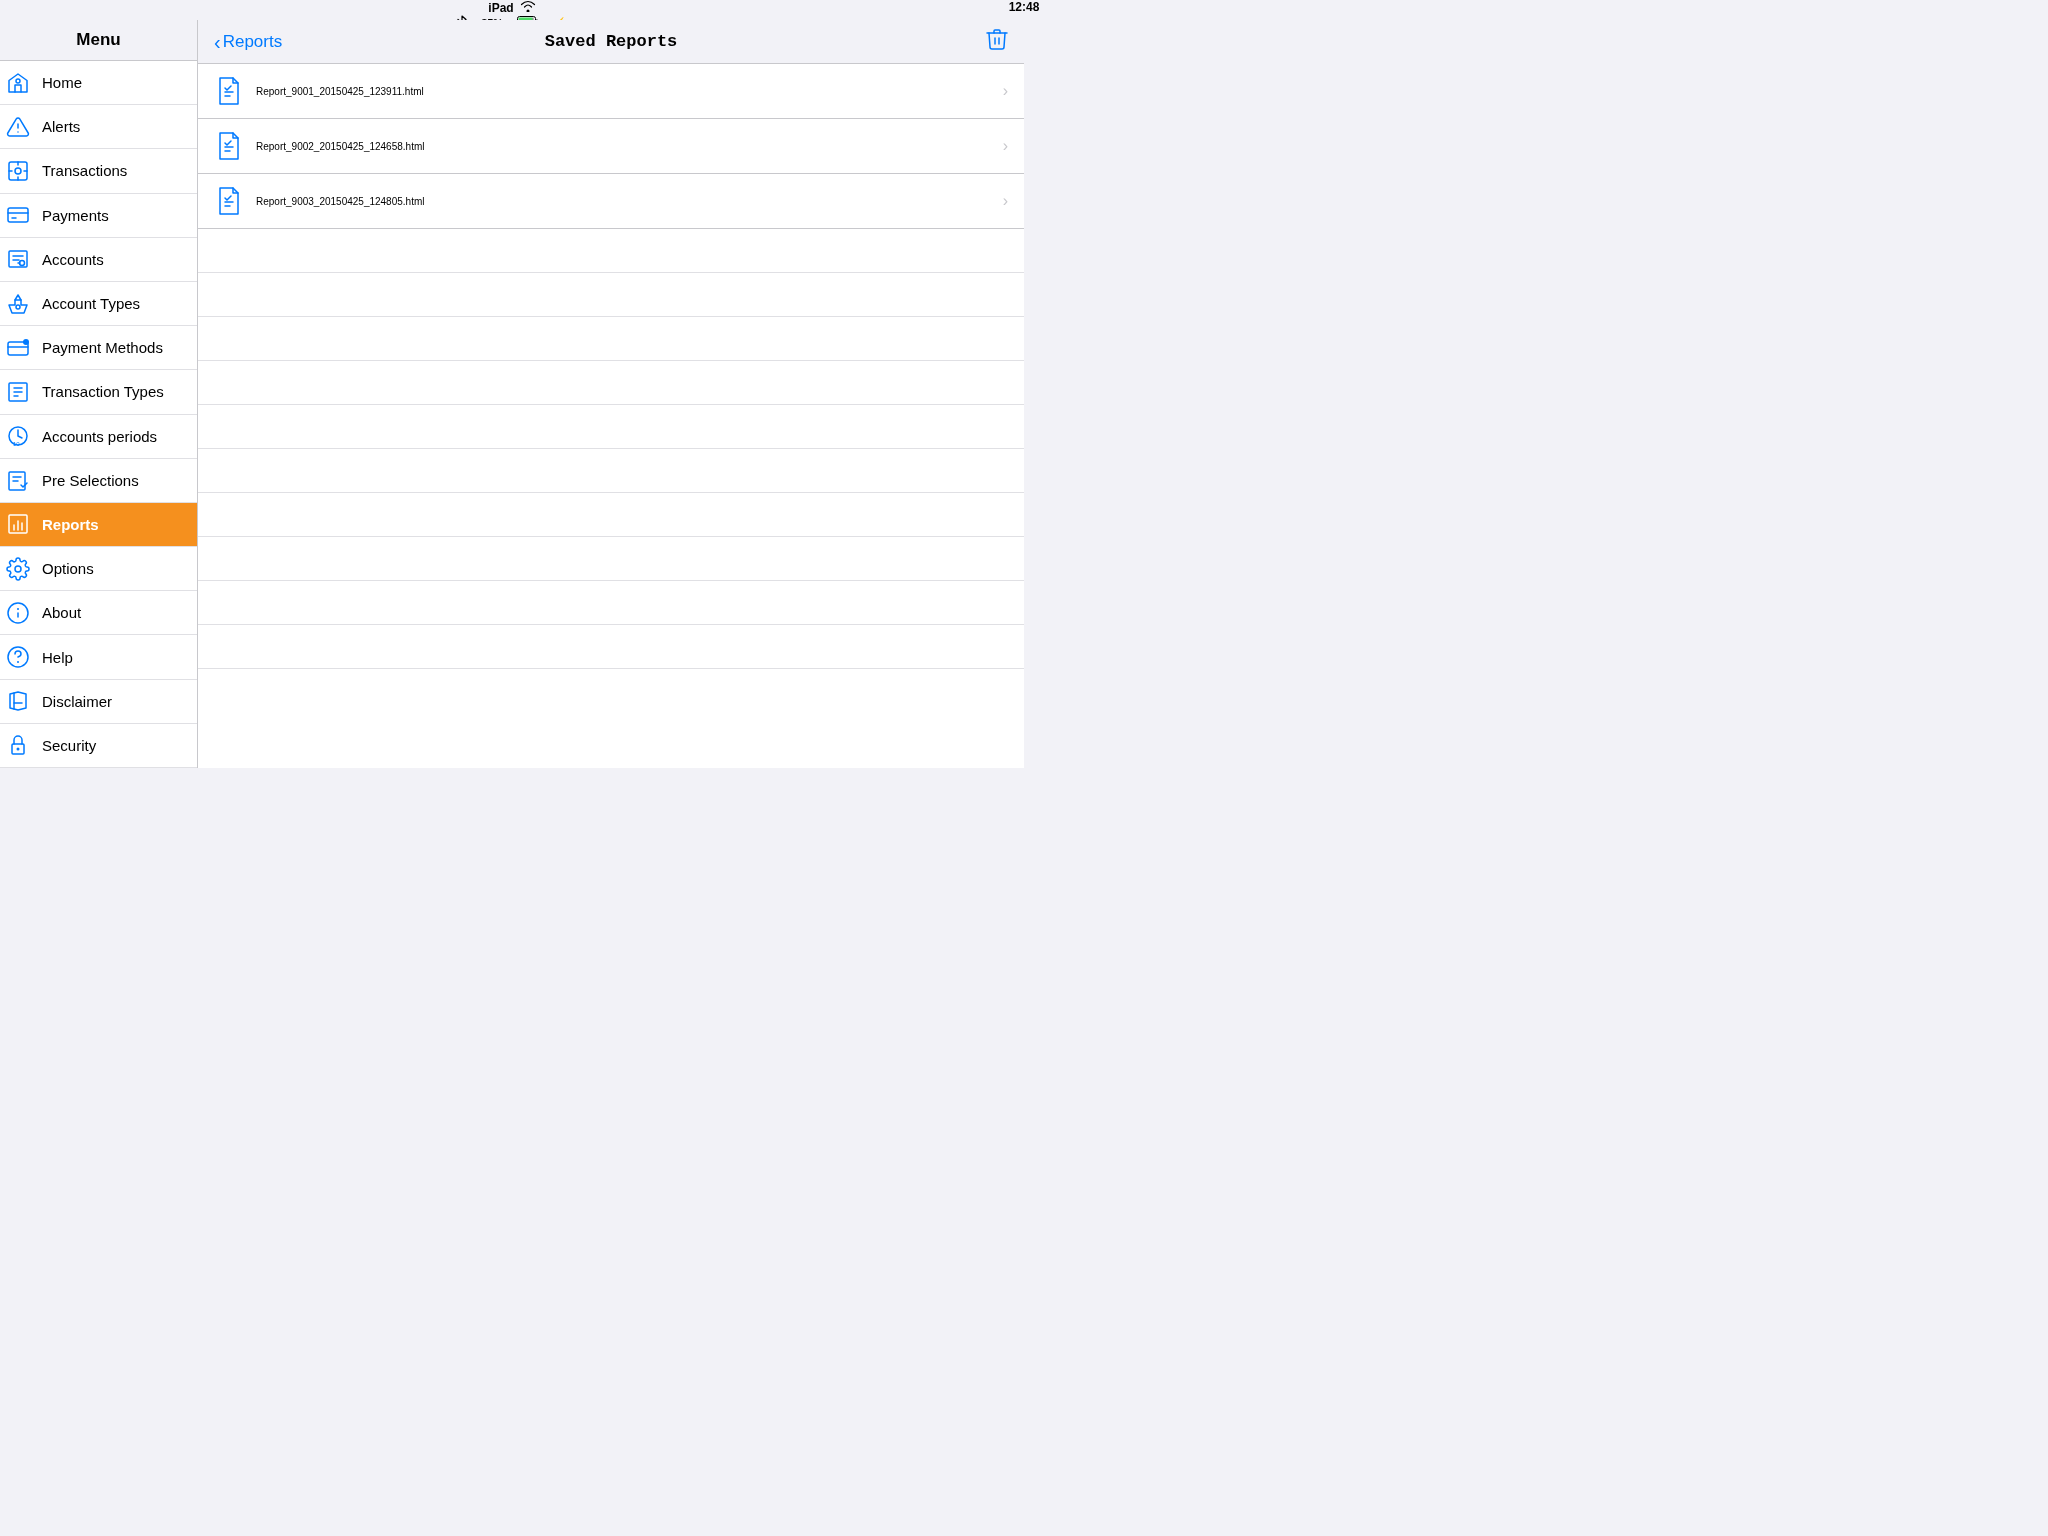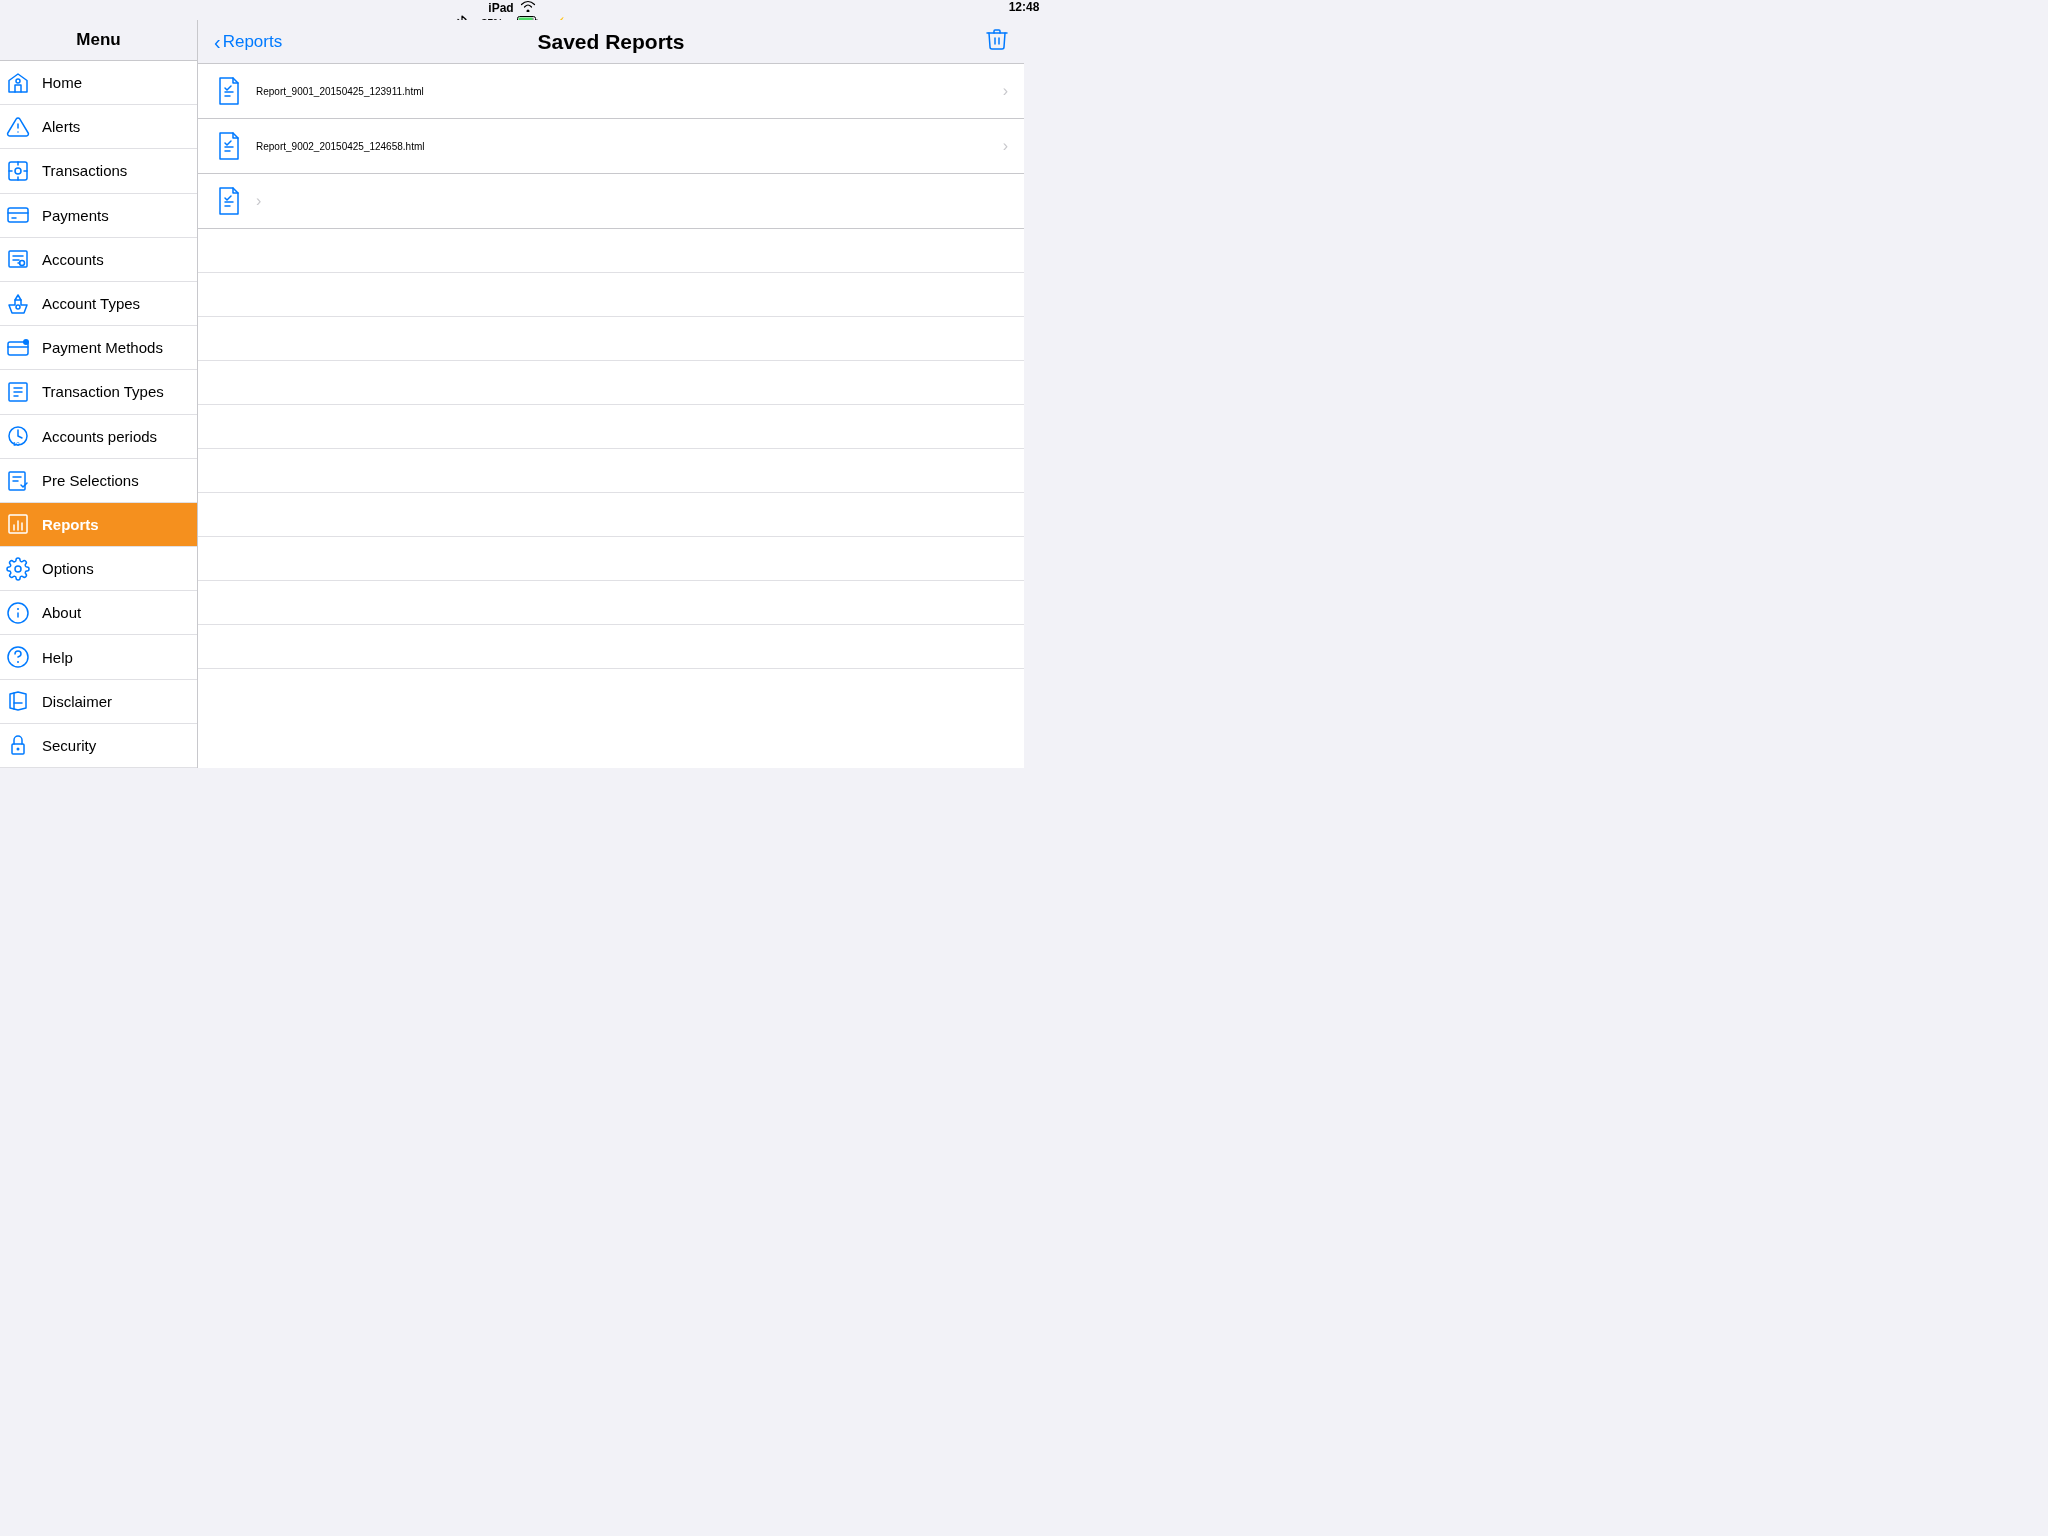--- a/index.html
+++ b/index.html
@@ -127,26 +127,27 @@
       gap: 2px;
     }
 
     .back-chevron {
       font-size: 20px;
       line-height: 1;
       color: #007aff;
     }
 
     .content-title {
-      font-size: 21px;
+      font-size: 17px;
       font-weight: 600;
       color: #000;
       position: absolute;
       left: 50%;
       transform: translateX(-50%);
+      font-family: Liberation Mono, monospace;
     }
 
     .trash-button {
       color: #007aff;
       font-size: 22px;
       cursor: pointer;
     }
 
     
     .report-list {
@@ -462,20 +463,21 @@
       <div class="report-item">
         <div class="report-icon">
           <svg width="26" height="30" viewBox="0 0 26 30" fill="none" stroke="#007aff" stroke-width="1.5" stroke-linecap="round" stroke-linejoin="round">
             <path d="M4 2h13l5 5v21H4z"></path>
             <path d="M17 2v5h5"></path>
             <line x1="9" y1="16" x2="17" y2="16"></line>
             <line x1="9" y1="20" x2="14" y2="20"></line>
             <path d="M9 12 L11 14 L15 10" stroke="#007aff" stroke-width="1.5"></path>
           </svg>
         </div>
+        <span class="report-name">Report_9003_20150425_124805.html</span>
         <span class="report-chevron">›</span>
       </div>
 
       <div class="empty-row"></div>
       <div class="empty-row"></div>
       <div class="empty-row"></div>
       <div class="empty-row"></div>
       <div class="empty-row"></div>
       <div class="empty-row"></div>
       <div class="empty-row"></div>

